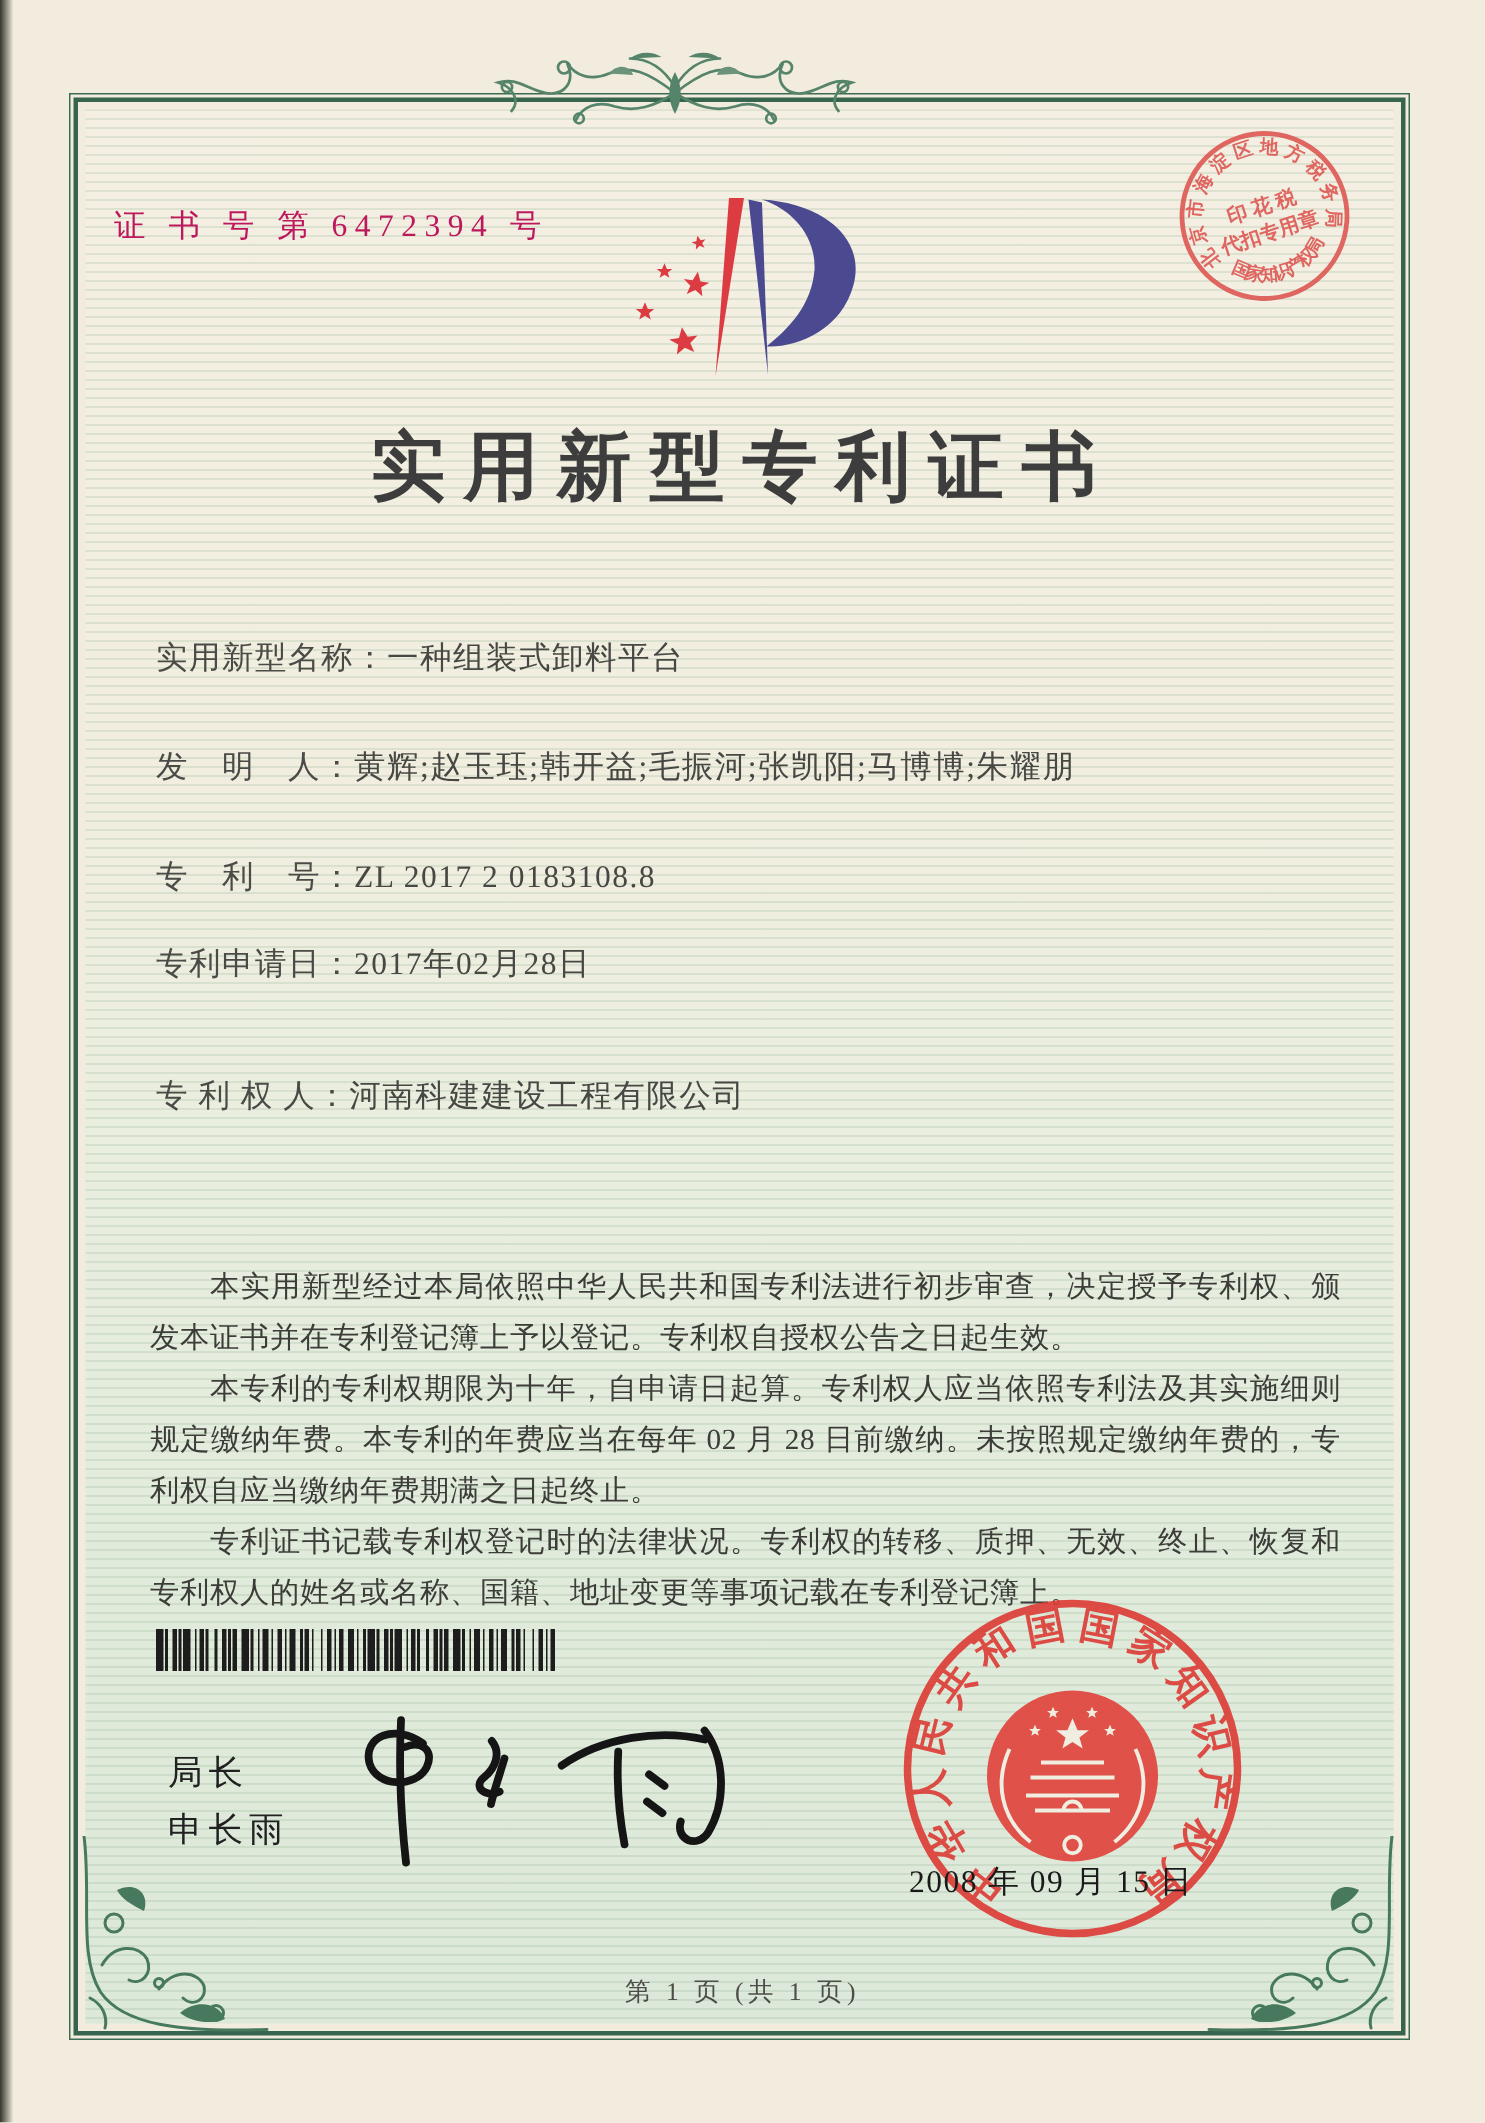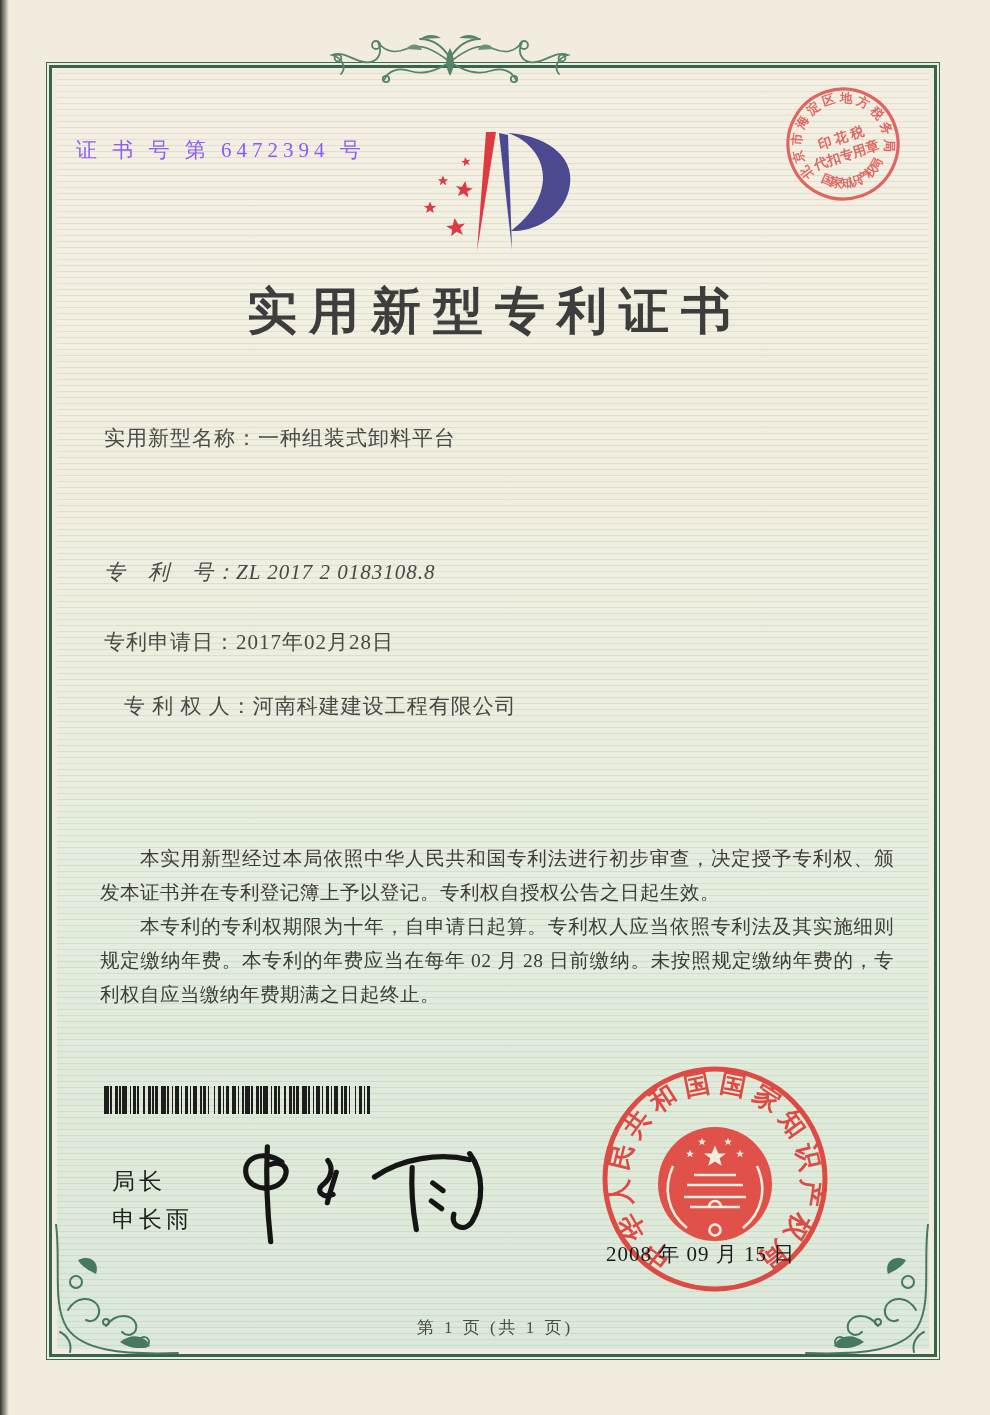--- a/index.html
+++ b/index.html
@@ -14,21 +14,21 @@
   
   .frame{position:absolute;left:46px;top:62px;width:892px;height:1296px;
     border:1px solid #3c6b55;}
   .frame-inner{position:absolute;inset:2px;border:3px solid #37644f;}
   .frame-bg{position:absolute;inset:5px;
     background:
       repeating-linear-gradient(to bottom, rgba(130,170,135,.20) 0 1px, rgba(130,170,135,0) 1px 6px),
       linear-gradient(to bottom,#f4efe2 0%,#f1eee0 35%,#e9eedf 55%,#e1ebdc 75%,#dce8d9 100%);}
   .orn{position:absolute;}
   
-  .cert-no{position:absolute;left:76px;top:136px;font-size:21px;color:#8b5cf6;letter-spacing:5px;}
+  .cert-no{position:absolute;left:76px;top:136px;font-size:21px;color:#be185d;letter-spacing:5px;}
   .title{position:absolute;left:0;right:0;top:278px;text-align:center;
     font-size:50px;color:#3d3d3d;letter-spacing:12px;font-weight:600;}
   .field{position:absolute;left:104px;font-size:21px;color:#474743;letter-spacing:1px;white-space:nowrap;}
   .field .lab{color:#4a4a46;}
   .paras{position:absolute;left:100px;top:842px;width:794px;}
   .paras p{margin:0;font-size:19.5px;line-height:34px;color:#3c3c38;
     text-indent:2.05em;letter-spacing:.5px;text-align:justify;}
   .barcode{position:absolute;left:104px;top:1086px;height:28px;display:flex;align-items:stretch;}
   .bc-bar{background:#1d1d1d;}
   .bc-gap{background:transparent;}
@@ -143,33 +143,37 @@
       <text y="-2" text-anchor="middle" font-size="13.5" font-weight="bold" fill="#dd5450">印 花 税</text>
       <text y="16" text-anchor="middle" font-size="13.5" font-weight="bold" fill="#dd5450">代扣专用章</text>
     </g>
   </svg>
 
   <div class="title">实用新型专利证书</div>
 
   <div class="field" style="top:424px;">
     <span class="lab">实用新型名称：</span><span>一种组装式卸料平台</span>
   </div>
-  <div class="field" style="top:558px;font-style:italic;">
+  <div class="field" style="top:497px;">
+    <span class="lab">发　明　人：</span><span>黄辉;赵玉珏;韩开益;毛振河;张凯阳;马博博;朱耀朋</span>
+  </div>
+  <div class="field" style="top:570px;">
     <span class="lab">专　利　号：</span><span>ZL 2017 2 0183108.8</span>
   </div>
   <div class="field" style="top:628px;">
     <span class="lab">专利申请日：</span><span>2017年02月28日</span>
   </div>
-  <div class="field" style="top:692px;margin-left:20px;">
+  <div class="field" style="top:716px;">
     <span class="lab">专 利 权 人：</span><span>河南科建建设工程有限公司</span>
   </div>
 
   <div class="paras">
     <p>本实用新型经过本局依照中华人民共和国专利法进行初步审查，决定授予专利权、颁发本证书并在专利登记簿上予以登记。专利权自授权公告之日起生效。</p>
     <p>本专利的专利权期限为十年，自申请日起算。专利权人应当依照专利法及其实施细则规定缴纳年费。本专利的年费应当在每年 02 月 28 日前缴纳。未按照规定缴纳年费的，专利权自应当缴纳年费期满之日起终止。</p>
+    <p>专利证书记载专利权登记时的法律状况。专利权的转移、质押、无效、终止、恢复和专利权人的姓名或名称、国籍、地址变更等事项记载在专利登记簿上。</p>
   </div>
 
   <div class="barcode">
       <div class="bc-bar" style="width: 4.5px;"></div>
       <div class="bc-gap" style="width: 1.5px;"></div>
       <div class="bc-bar" style="width: 1.5px;"></div>
       <div class="bc-gap" style="width: 3px;"></div>
       <div class="bc-bar" style="width: 3px;"></div>
       <div class="bc-gap" style="width: 1.5px;"></div>
       <div class="bc-bar" style="width: 1.5px;"></div>

